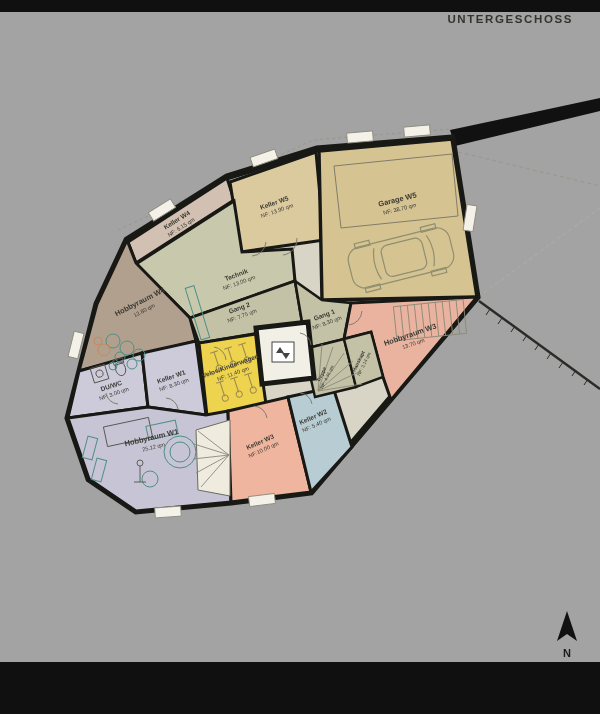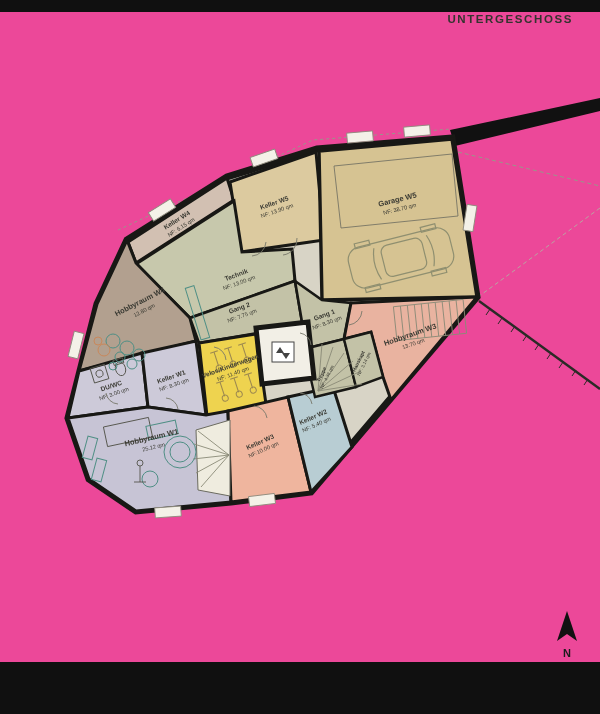--- a/index.html
+++ b/index.html
@@ -1,16 +1,16 @@
 <!DOCTYPE html>
 <html><head>
 <meta charset="utf-8">
 <style>
   html,body{margin:0;padding:0;background:#777;}
-  .stage{position:relative;width:600px;height:714px;background:#ec4899;overflow:hidden;
+  .stage{position:relative;width:600px;height:714px;background:#a3a3a3;overflow:hidden;
          font-family:"Liberation Sans",sans-serif;text-align:right;}
   .bar{position:absolute;left:0;width:600px;background:#101010;}
   .bar.top{top:0;height:12px;}
   .bar.bottom{bottom:0;height:52px;}
   .plan-title{position:absolute;top:13px;right:27px;font-size:11.5px;letter-spacing:1.6px;
               font-weight:600;color:#34342f;}
   svg{position:absolute;left:0;top:0;}
   text{font-family:"Liberation Sans",sans-serif;fill:#3a3a33;}
   .rname{font-size:6.5px;font-weight:700;}
   .rarea{font-size:5.6px;font-weight:400;}

